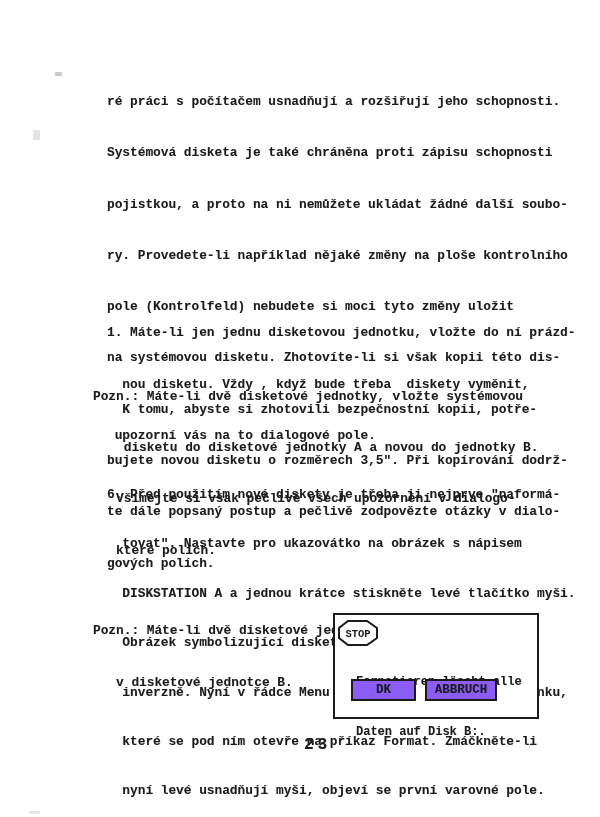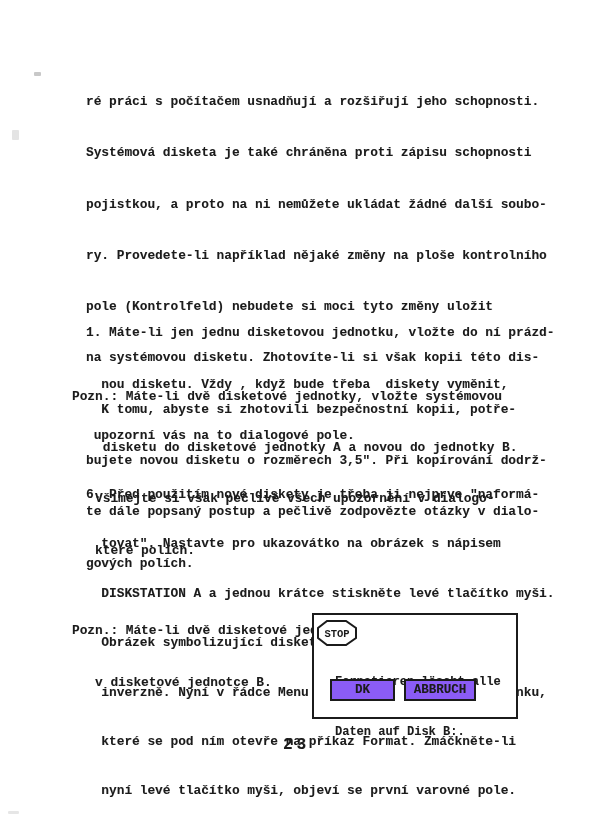--- a/index.html
+++ b/index.html
@@ -5,21 +5,21 @@
   html,body{margin:0;padding:0;}
   body{
     width:600px;height:817px;
     background:#ffffff;
     position:relative;
     font-family:"Liberation Mono","DejaVu Sans Mono",monospace;
     font-weight:700;
     color:#1b1b1b;
     overflow:hidden;
   }
-  .page{position:absolute;inset:0;}
+  .page{position:absolute;inset:0;margin-left:21px;}
   .block{
     position:absolute;
     white-space:pre;
     font-size:12.8px;
     letter-spacing:0;
     text-shadow:0.3px 0.3px 0 rgba(27,27,27,0.28);
   }
   .block .ln{line-height:var(--lh);}
   .dialog{
     position:absolute;
@@ -93,21 +93,21 @@
     <div class="ln">   které polích.</div>
   </div>
 
   <div class="block" style="left:86px;top:455px;--lh:19.4px;">
     <div class="ln">6. Před použitím nové diskety je třeba ji nejprve "naformá-</div>
     <div class="ln">  tovat". Nastavte pro ukazovátko na obrázek s nápisem</div>
     <div class="ln">  DISKSTATION A a jednou krátce stiskněte levé tlačítko myši.</div>
     <div class="ln">  Obrázek symbolizující disketovou jednotku A se zobrazí</div>
     <div class="ln">  inverzně. Nyní v řádce Menu zvolte heslo DATEI a v okénku,</div>
     <div class="ln">  které se pod ním otevře na příkaz Format. Zmáčkněte-li</div>
-    <div class="ln">  nyní levé tlačítko myši, objeví se první varovné pole.</div>
+    <div class="ln">  nyní levé usnadňují myši, objeví se první varovné pole.</div>
   </div>
 
   <div class="block" style="left:72px;top:590px;--lh:21.5px;">
     <div class="ln">Pozn.: Máte-li dvě disketové jednotky, formátujte disketu</div>
     <div class="ln">   v disketové jednotce B.</div>
   </div>
 
   <div class="dialog">
     <div class="stop-wrap">
       <svg width="42" height="28" viewBox="0 0 42 28">

